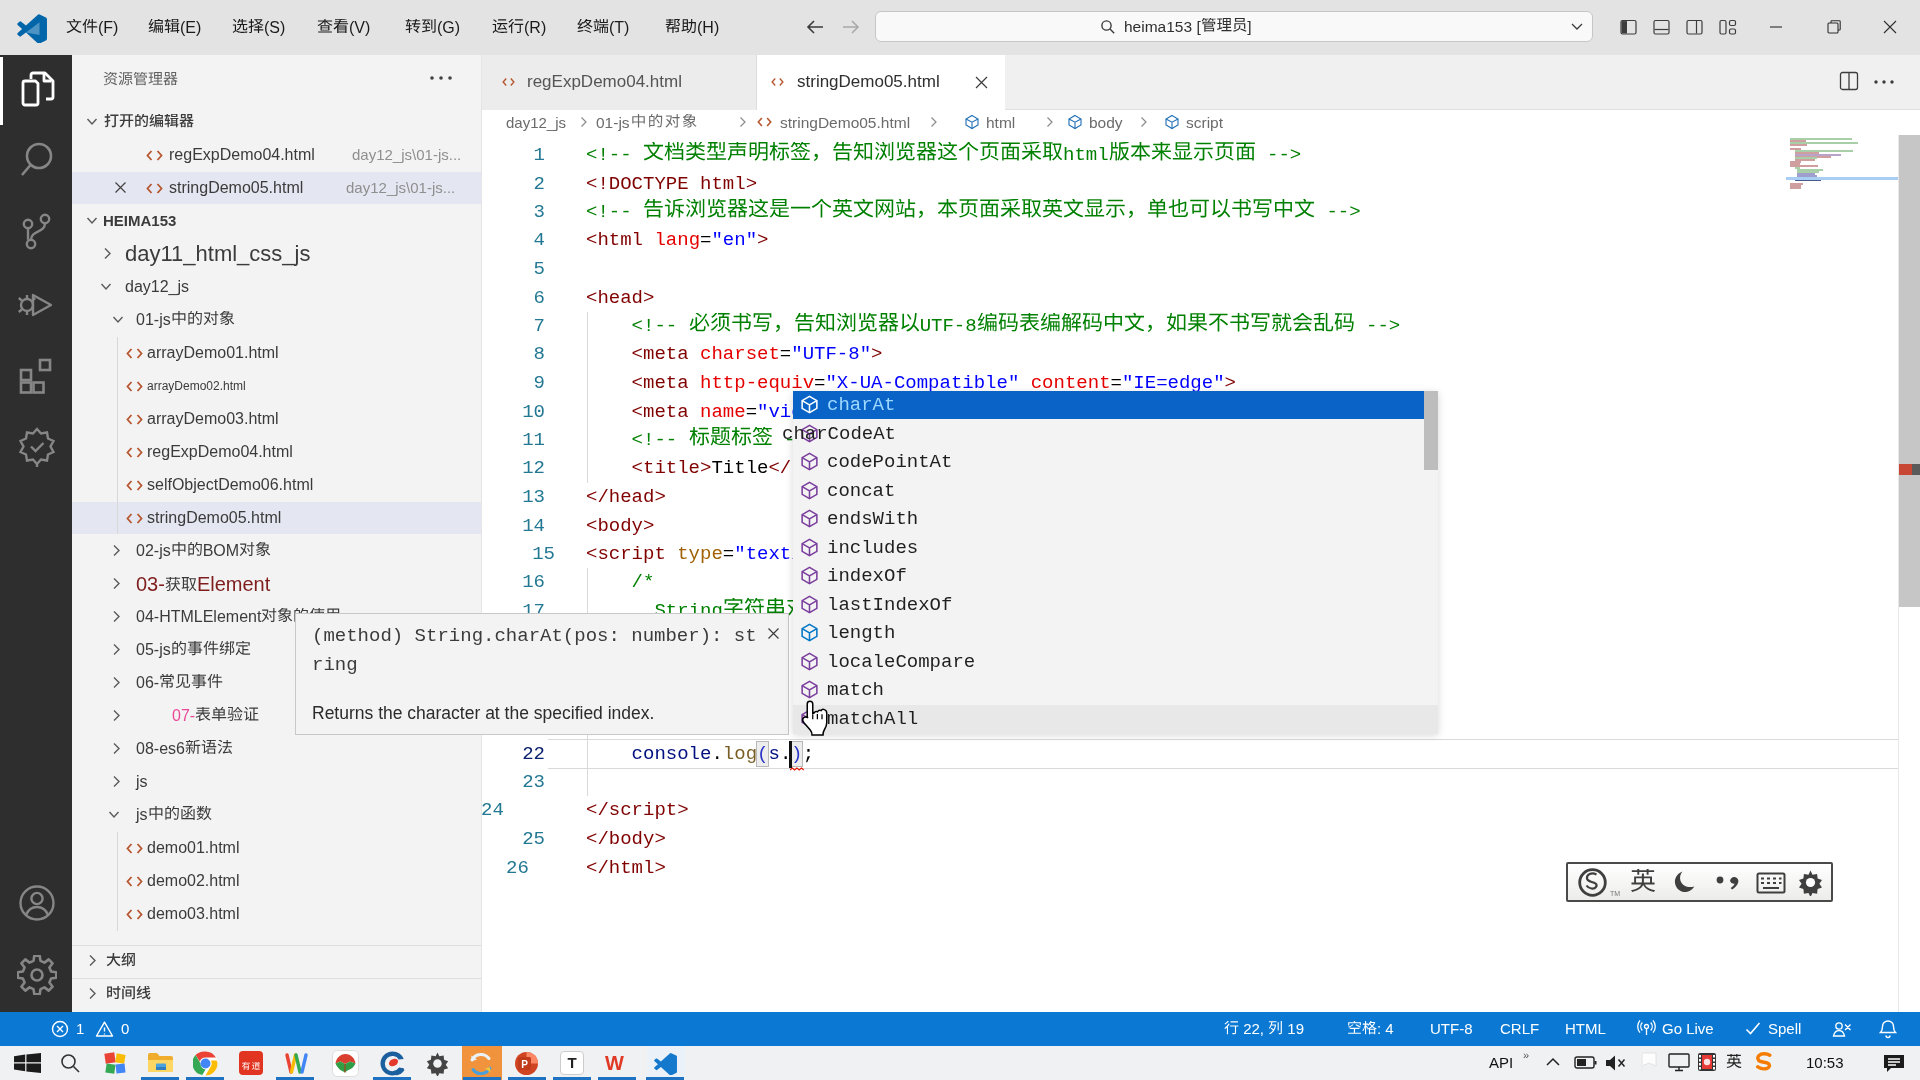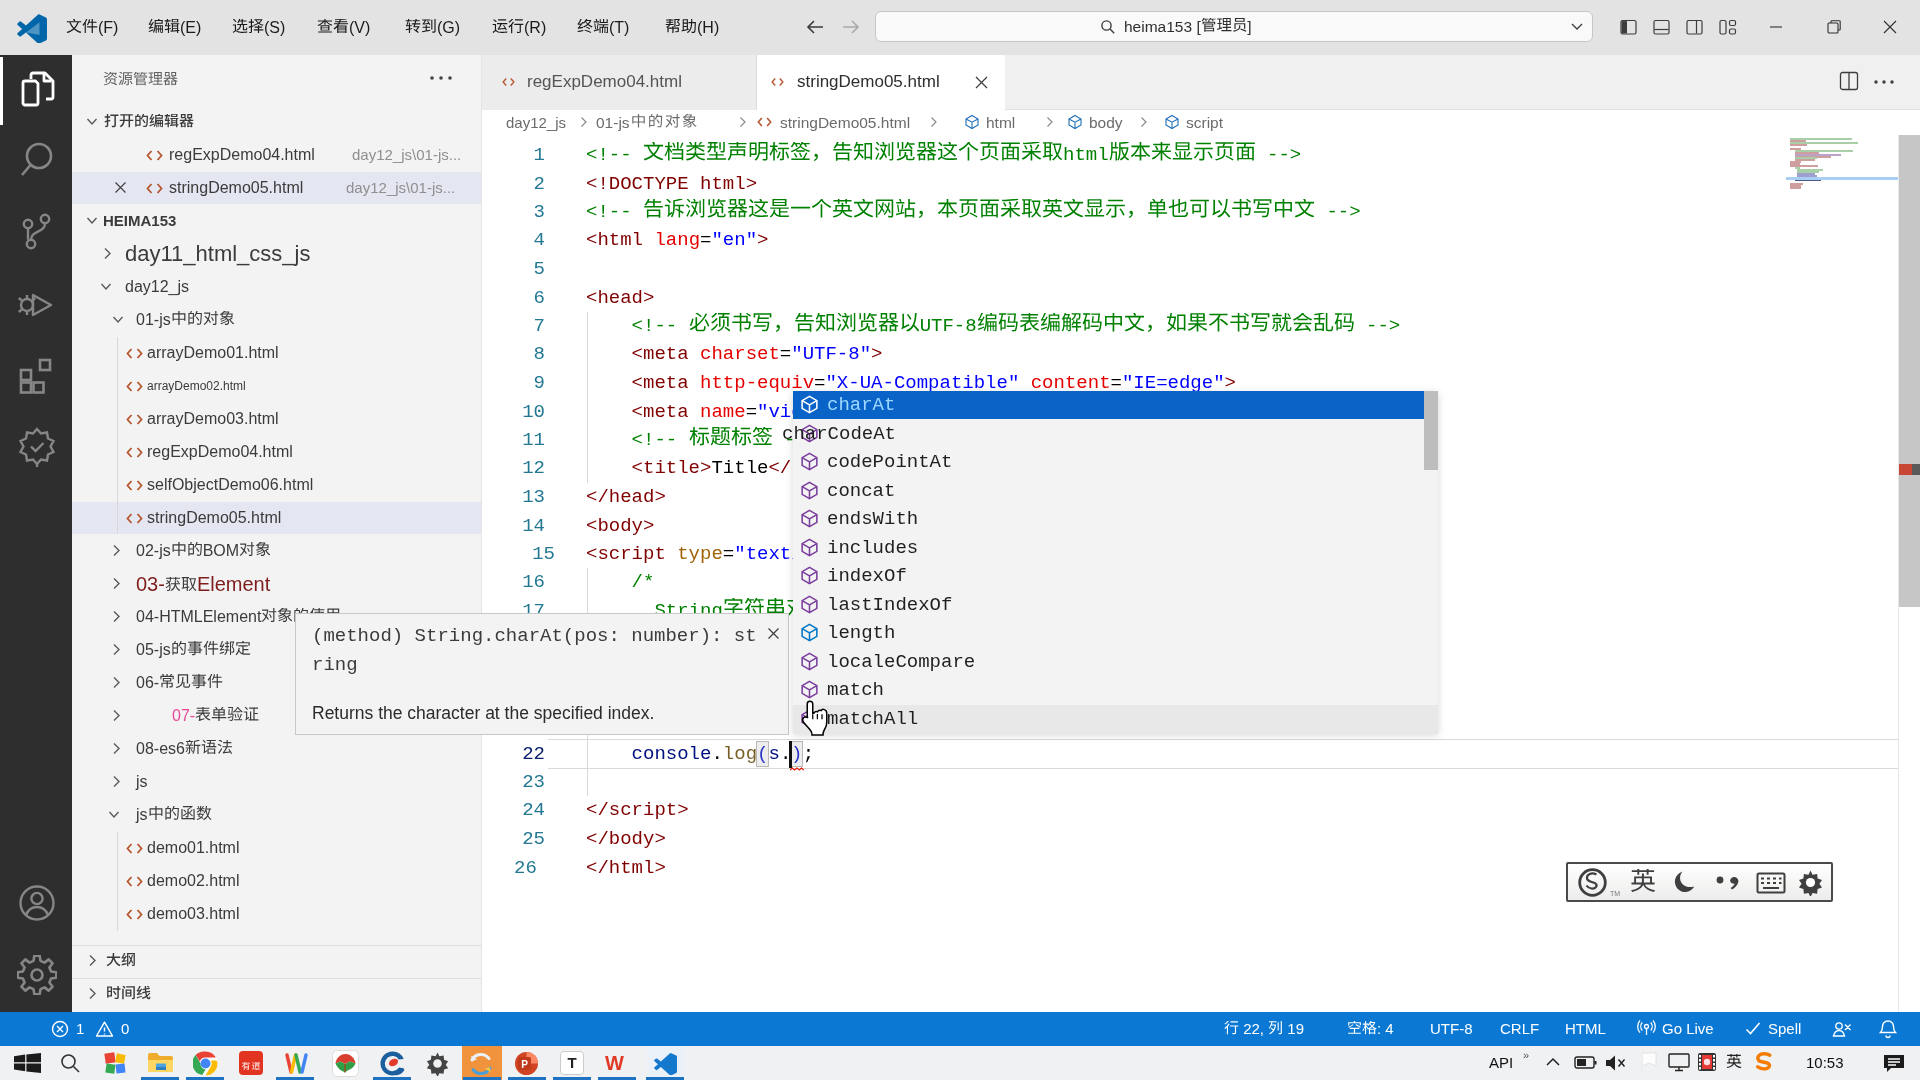--- a/index.html
+++ b/index.html
@@ -642,25 +642,25 @@
         <use href="#g8c61" transform="translate(84.0,16.8) scale(0.021,-0.021)"></use>
         <use href="#g7684" transform="translate(105.0,16.8) scale(0.021,-0.021)"></use>
         <use href="#g5e38" transform="translate(126.0,16.8) scale(0.021,-0.021)"></use>
         <use href="#g7528" transform="translate(147.0,16.8) scale(0.021,-0.021)"></use>
         <use href="#g65b9" transform="translate(168.0,16.8) scale(0.021,-0.021)"></use>
         <use href="#g6cd5" transform="translate(189.0,16.8) scale(0.021,-0.021)"></use>
       </svg></span></div>
 <div style="position:absolute;left:481px;top:740px;width:64px;height:29px;font:19px 'Liberation Mono',monospace;color:#0b216f;text-align:right;line-height:29px;">22</div>
 <div style="position:absolute;left:586px;top:740px;height:29px;font:19px 'Liberation Mono',monospace;white-space:pre;line-height:29px;"><span style="color:#000">&nbsp;&nbsp;&nbsp;&nbsp;</span><span style="color:#001080">console</span><span style="color:#000">.</span><span style="color:#795E26">log</span><span style="color:#2a35c8">(</span><span style="color:#001080">s</span><span style="color:#000">.</span><span style="color:#2a35c8">)</span><span style="color:#000">;</span></div>
 <div style="position:absolute;left:481px;top:768px;width:64px;height:29px;font:19px 'Liberation Mono',monospace;color:#237893;text-align:right;line-height:29px;">23</div>
-<div style="position:absolute;left:481px;top:796px;width:64px;height:29px;font:19px 'Liberation Mono',monospace;color:#237893;text-align:right;line-height:29px;">24</div>
+<div style="position:absolute;left:481px;top:796px;width:64px;height:29px;font:19px 'Liberation Mono',monospace;color:#237893;line-height:29px;">24</div>
 <div style="position:absolute;left:586px;top:796px;height:29px;font:19px 'Liberation Mono',monospace;white-space:pre;line-height:29px;"><span style="color:#800000">&lt;/script&gt;</span></div>
 <div style="position:absolute;left:481px;top:825px;width:64px;height:29px;font:19px 'Liberation Mono',monospace;color:#237893;text-align:right;line-height:29px;">25</div>
 <div style="position:absolute;left:586px;top:825px;height:29px;font:19px 'Liberation Mono',monospace;white-space:pre;line-height:29px;"><span style="color:#800000">&lt;/body&gt;</span></div>
-<div style="position:absolute;left:481px;top:854px;width:64px;height:29px;font:19px 'Liberation Mono',monospace;color:#237893;text-align:center;line-height:29px;padding-left:25px;">26</div>
+<div style="position:absolute;left:481px;top:854px;width:64px;height:29px;font:19px 'Liberation Mono',monospace;color:#237893;text-align:left;line-height:29px;padding-left:25px;">26</div>
 <div style="position:absolute;left:586px;top:854px;height:29px;font:19px 'Liberation Mono',monospace;white-space:pre;line-height:29px;"><span style="color:#800000">&lt;/html&gt;</span></div>
 <div style="position:absolute;left:756px;top:741px;width:13px;height:26px;border:1px solid #b9b9b9;background:#ededed;z-index:3;"></div>
 <div style="position:absolute;left:790px;top:741px;width:13px;height:26px;border:1px solid #b9b9b9;background:#ededed;z-index:3;"></div>
 <div style="position:absolute;left:757px;top:742px;height:25px;font:19px/25px 'Liberation Mono',monospace;color:#2a35c8;z-index:4;">(</div>
 <div style="position:absolute;left:791px;top:742px;height:25px;font:19px/25px 'Liberation Mono',monospace;color:#2a35c8;z-index:4;">)</div>
 <svg style="position:absolute;left:790px;top:767px;width:14px;height:4px;;z-index:4" viewBox="0 0 14 4" fill="none" stroke="#e51400" stroke-width="1.1">
     <path d="M0 3l2.3-2 2.3 2 2.3-2 2.3 2 2.3-2 2.3 2"></path>
   </svg>
 <div style="position:absolute;left:789px;top:741px;width:3px;height:27px;background:#111;z-index:6;"></div>
 <div style="position:absolute;left:1790px;top:138px;width:62px;height:2px;background:#a8cfa8;"></div>

